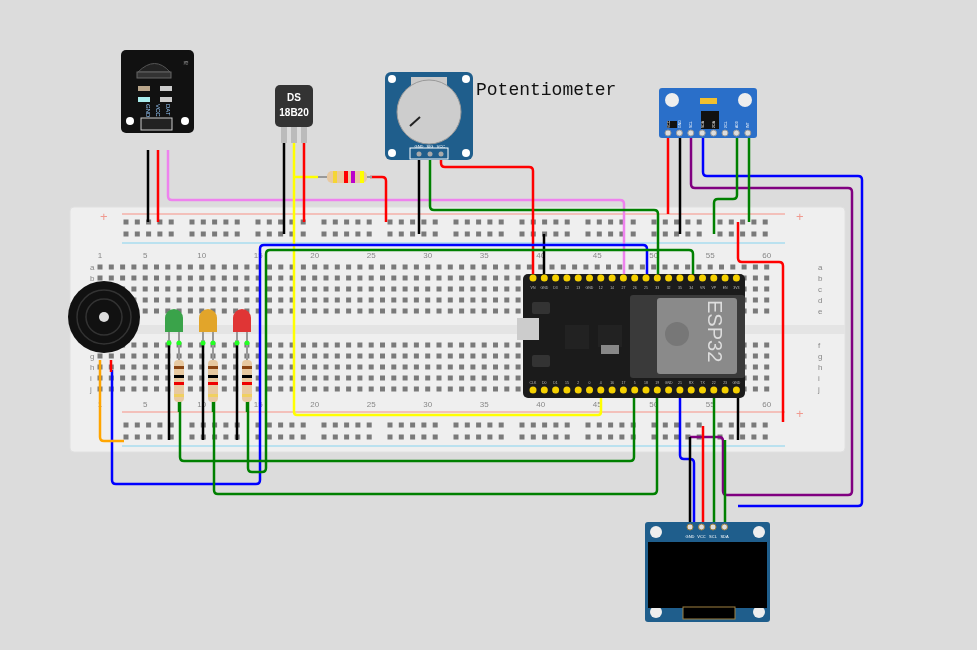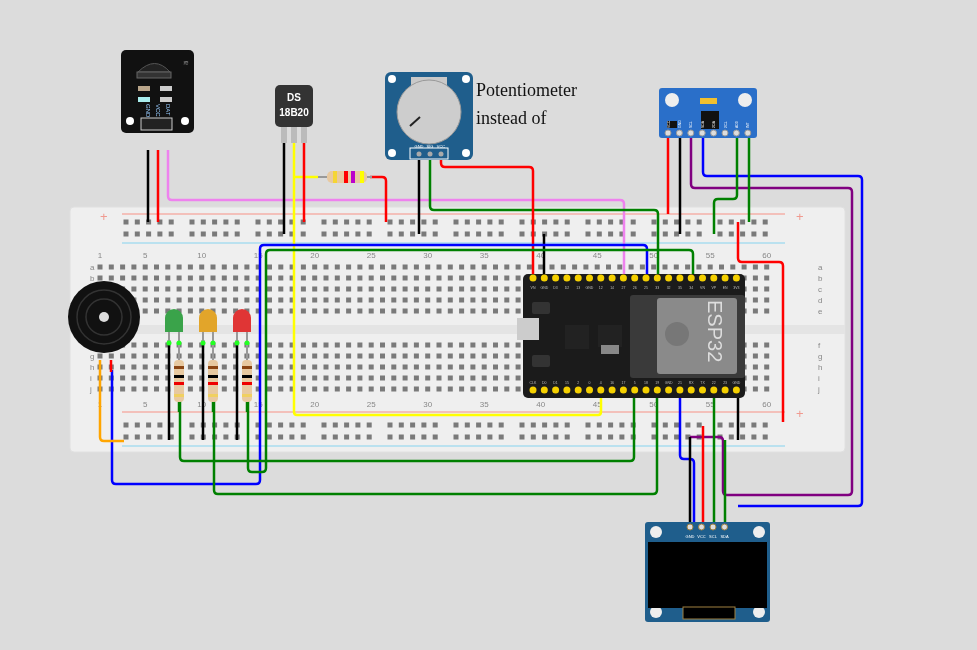--- a/index.html
+++ b/index.html
@@ -1,18 +1,18 @@
 <!DOCTYPE html>
 <html><head>
 <meta charset="utf-8">
 <style>
   html,body{margin:0;padding:0;}
   body{width:977px;height:650px;background:#dcdcdc;position:relative;overflow:hidden;font-family:"Liberation Sans",sans-serif;}
   #canvas{position:absolute;left:0;top:0;width:977px;height:650px;}
-  .note{position:absolute;left:476px;top:76px;font-size:18px;line-height:28px;color:#111;font-family:Liberation Serif, serif;}
+  .note{position:absolute;left:476px;top:76px;font-size:18px;line-height:28px;color:#111;font-family:Liberation Mono, monospace;}
 </style>
 </head>
 <body>
 
 <svg id="canvas" viewBox="0 0 977 650" xmlns="http://www.w3.org/2000/svg">
 
   <g>
     <rect x="70" y="207" width="775" height="245" rx="4" fill="#efefef" stroke="#e0e0e0"></rect>
     <rect x="70" y="325" width="775" height="9" fill="#e4e4e4"></rect>
     <line x1="122" y1="214" x2="785" y2="214" stroke="#f4b0a8" stroke-width="1.5"></line>
@@ -1169,14 +1169,13 @@
         <circle cx="713" cy="527" r="3" fill="#ddd" stroke="#a08040"></circle>
         <text x="713" y="538" font-size="4" fill="#fff" text-anchor="middle">SCL</text>
         <circle cx="724.5" cy="527" r="3" fill="#ddd" stroke="#a08040"></circle>
         <text x="724.5" y="538" font-size="4" fill="#fff" text-anchor="middle">SDA</text>
       </g>
   </g>
 </svg>
 
 <div class="note">
   <div>Potentiometer</div>
-  <div>instead of</div>
 </div>
 
 </body></html>

